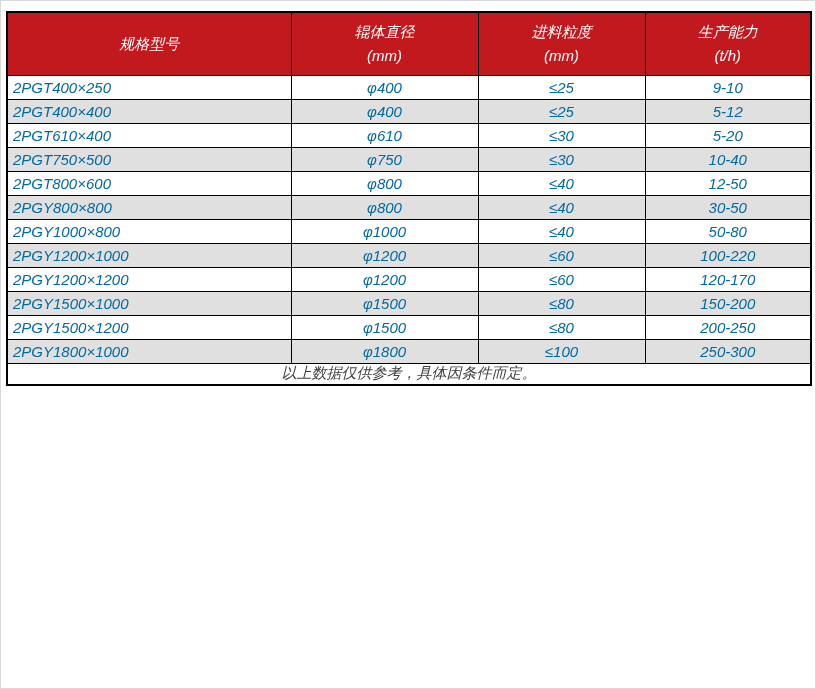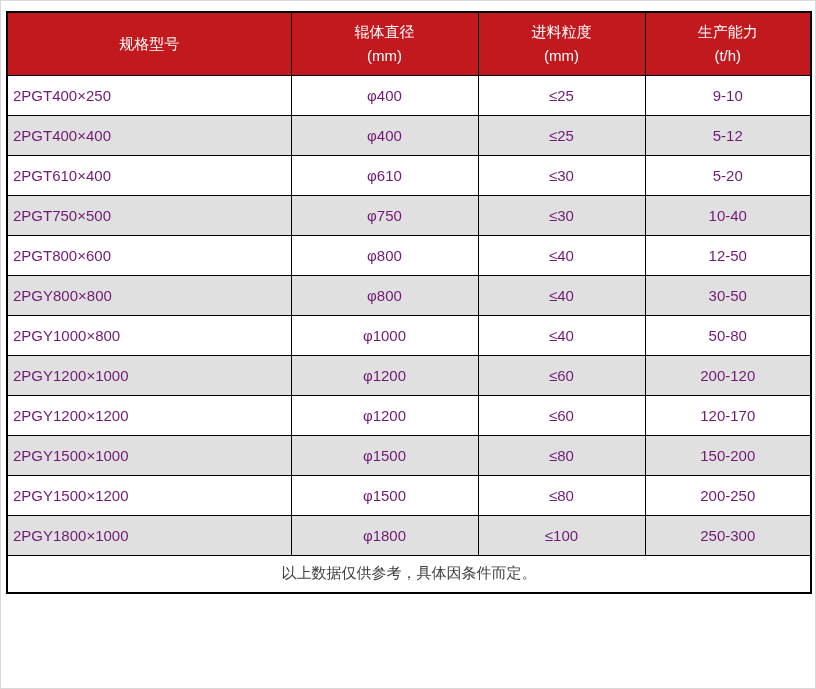--- a/index.html
+++ b/index.html
@@ -12,51 +12,52 @@
   body {
     border: 1px solid #d9d9d9;
     overflow: hidden;
   }
   .spec-table {
     width: 804px;
     margin: 10px 5px 0 5px;
     border-collapse: collapse;
     table-layout: fixed;
     border: 2px solid #000000;
+    font-style: italic;
   }
   .spec-table th, .spec-table td {
     border: 1px solid #000000;
     font-size: 15px;
     font-weight: normal;
   }
   .spec-table thead th {
     height: 63px;
     background: #c2191e;
     color: #ffffff;
     text-align: center;
     vertical-align: middle;
   }
   .hline { display: block; line-height: 24px; }
   .hline:empty { display: none; }
   .spec-table tbody td {
-    height: 40px;
-    color: #701a75;
+    height: 24px;
+    color: #0369a1;
     background: #ffffff;
     text-align: center;
     vertical-align: middle;
   }
   .spec-table tbody td:first-child {
     text-align: left;
     padding-left: 5px;
   }
   .spec-table tbody tr:nth-child(even) td {
     background: #e0e0e0;
   }
   .spec-table tfoot td {
-    height: 38px;
+    height: 22px;
     color: #3f3f3f;
     background: #ffffff;
     text-align: center;
     vertical-align: middle;
   }
   col.c1 { width: 284px; }
   col.c2 { width: 187px; }
   col.c3 { width: 167px; }
   col.c4 { width: 166px; }
 </style>
@@ -139,21 +140,21 @@
     <td>φ1000</td>
     <td>≤40</td>
     <td>50-80</td>
   </tr>
 
 
   <tr>
     <td>2PGY1200×1000</td>
     <td>φ1200</td>
     <td>≤60</td>
-    <td>200-120</td>
+    <td>100-220</td>
   </tr>
 
   <tr>
     <td>2PGY1200×1200</td>
     <td>φ1200</td>
     <td>≤60</td>
     <td>120-170</td>
   </tr>
 
   <tr>

